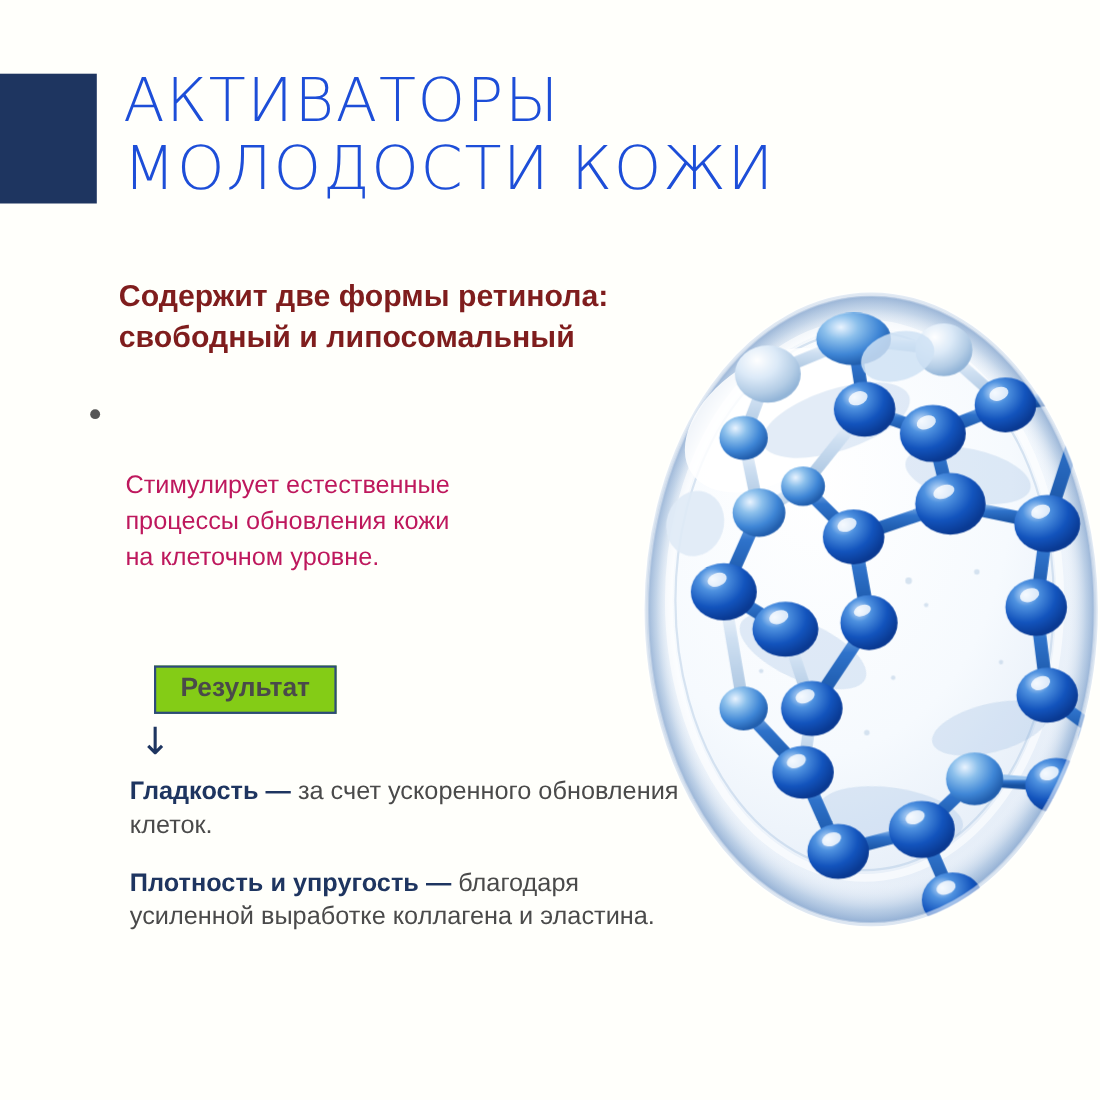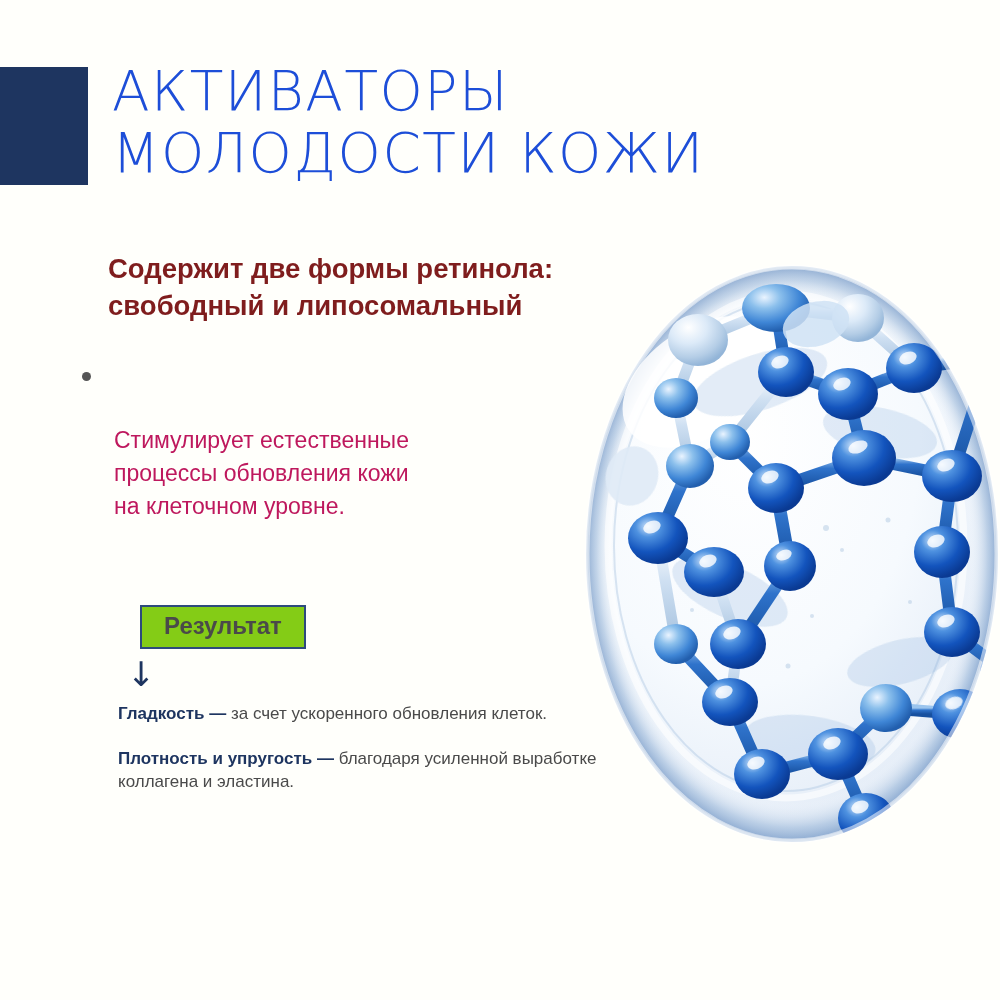--- a/index.html
+++ b/index.html
@@ -117,21 +117,21 @@
     position: absolute;
     left: 118px;
     top: 703px;
     width: 500px;
     margin: 0;
     padding: 0;
     list-style: none;
   }
   .result-item {
     color: #4a4a4a;
-    font-size: 17px;
+    font-size: 23px;
     line-height: 1.34;
     margin-bottom: 22px;
   }
   .result-item:last-child { margin-bottom: 14px; }
   .result-term {
     color: #1e3560;
     font-weight: bold;
   }
 
   

